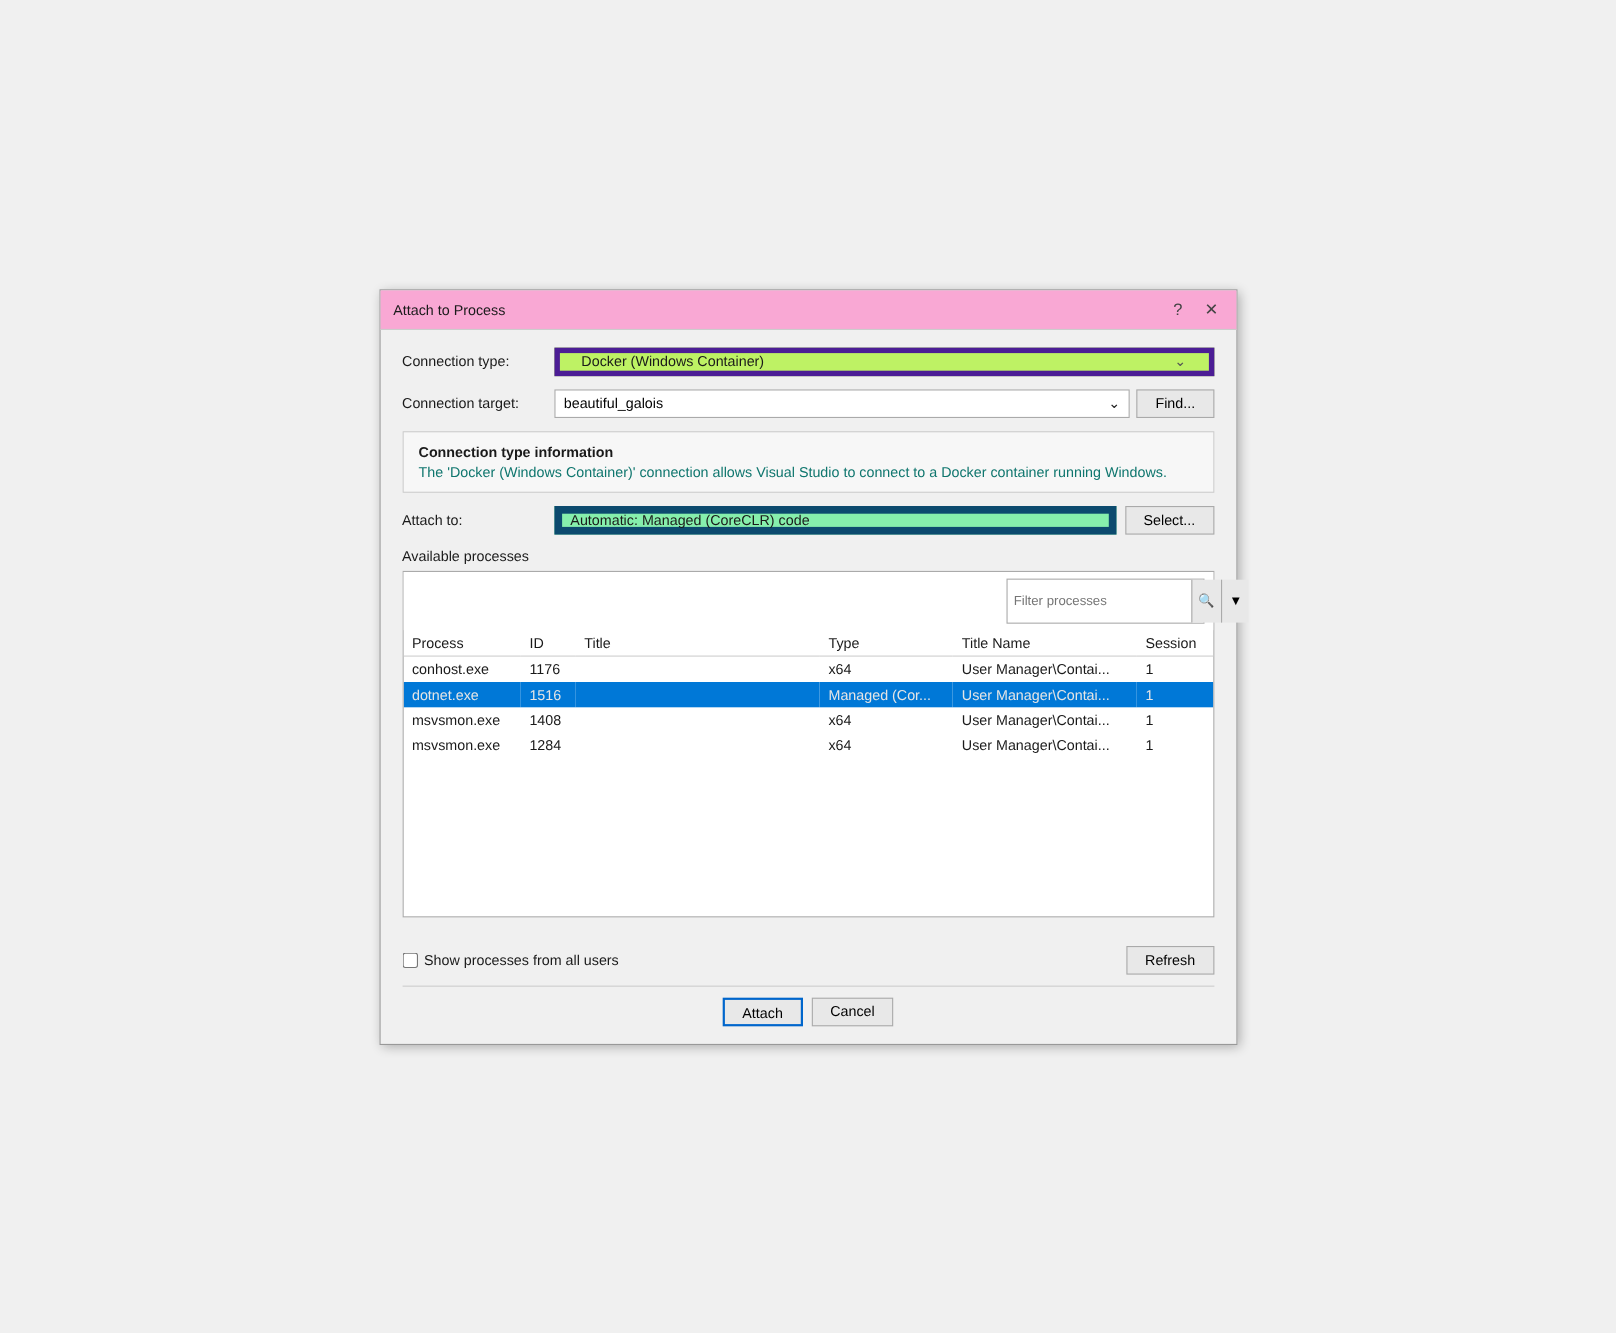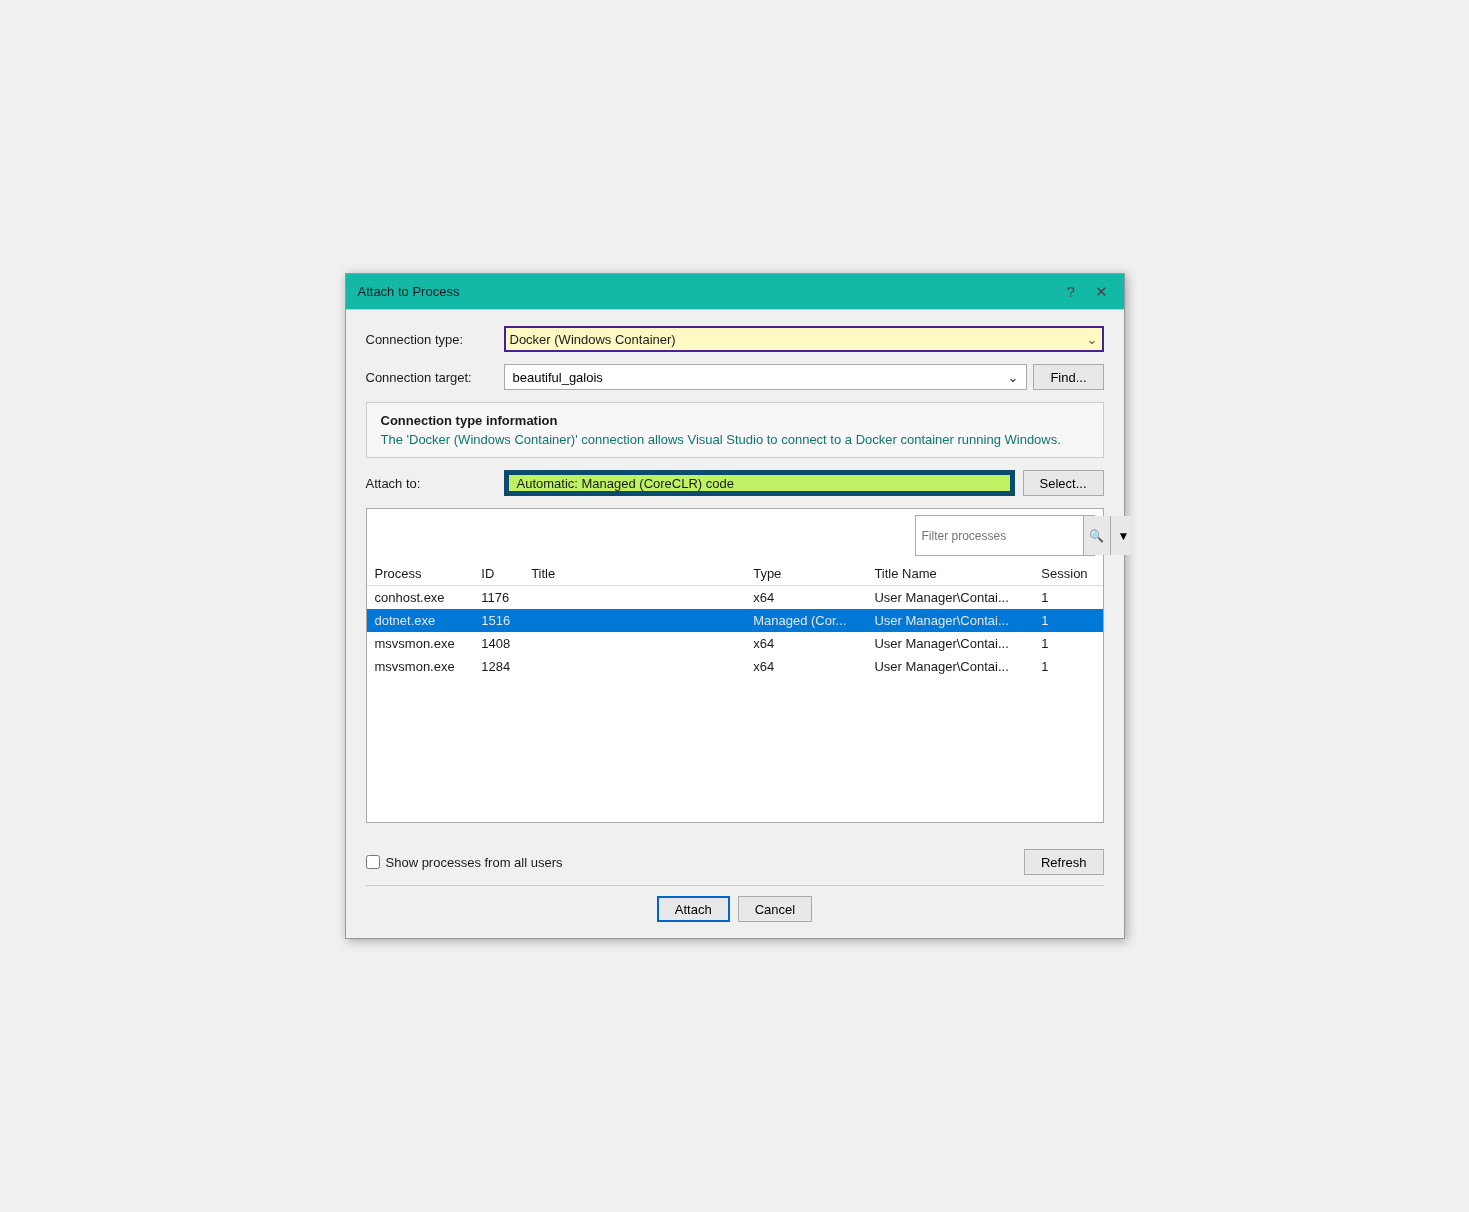--- a/index.html
+++ b/index.html
@@ -15,21 +15,21 @@
     }
     .dialog {
       background: #f0f0f0;
       border: 1px solid #999;
       box-shadow: 2px 2px 10px rgba(0,0,0,0.3);
       width: 780px;
       display: flex;
       flex-direction: column;
     }
     .title-bar {
-      background: #14b8a6;
+      background: #f9a8d4;
       border-bottom: 1px solid #ccc;
       padding: 8px 12px;
       display: flex;
       align-items: center;
       justify-content: space-between;
     }
     .title-bar-left {
       display: flex;
       align-items: center;
       gap: 8px;
@@ -70,23 +70,23 @@
       font-size: 13px;
     }
     .form-control-area {
       display: flex;
       flex: 1;
       align-items: center;
       gap: 6px;
     }
     .select-box {
       flex: 1;
-      border: 2px solid #4c1d95;
-      background: #fef9c3;
-      padding: 4px 4px;
+      border: 5px solid #4c1d95;
+      background: #bef264;
+      padding: 4px 20px;
       font-size: 13px;
       height: 26px;
       display: flex;
       align-items: center;
       justify-content: space-between;
       cursor: pointer;
     }
     .select-box .chevron {
       color: #555;
     }
@@ -135,22 +135,22 @@
     .info-box .info-text {
       color: #0f766e;
     }
     .attach-to-row {
       display: flex;
       align-items: center;
       gap: 8px;
     }
     .attach-to-input {
       flex: 1;
-      border: 5px solid #0c4a6e;
-      background: #bef264;
+      border: 7px solid #0c4a6e;
+      background: #86efac;
       padding: 4px 8px;
       font-size: 13px;
       height: 26px;
       display: flex;
       align-items: center;
     }
     .available-processes-section {
       display: flex;
       flex-direction: column;
       gap: 6px;
@@ -296,20 +296,21 @@
 
     <div class="attach-to-row">
       <span class="form-label">Attach to:</span>
       <div class="attach-to-input">
         <span>Automatic: Managed (CoreCLR) code</span>
       </div>
       <button class="btn">Select...</button>
     </div>
 
     <div class="available-processes-section">
+      <span class="section-label">Available processes</span>
       <div class="processes-container">
 
         <div class="filter-row">
           <div class="filter-input-wrap">
             <input type="text" placeholder="Filter processes" style="">
             <button class="filter-btn">🔍</button>
             <button class="filter-btn">▼</button>
           </div>
         </div>
 

